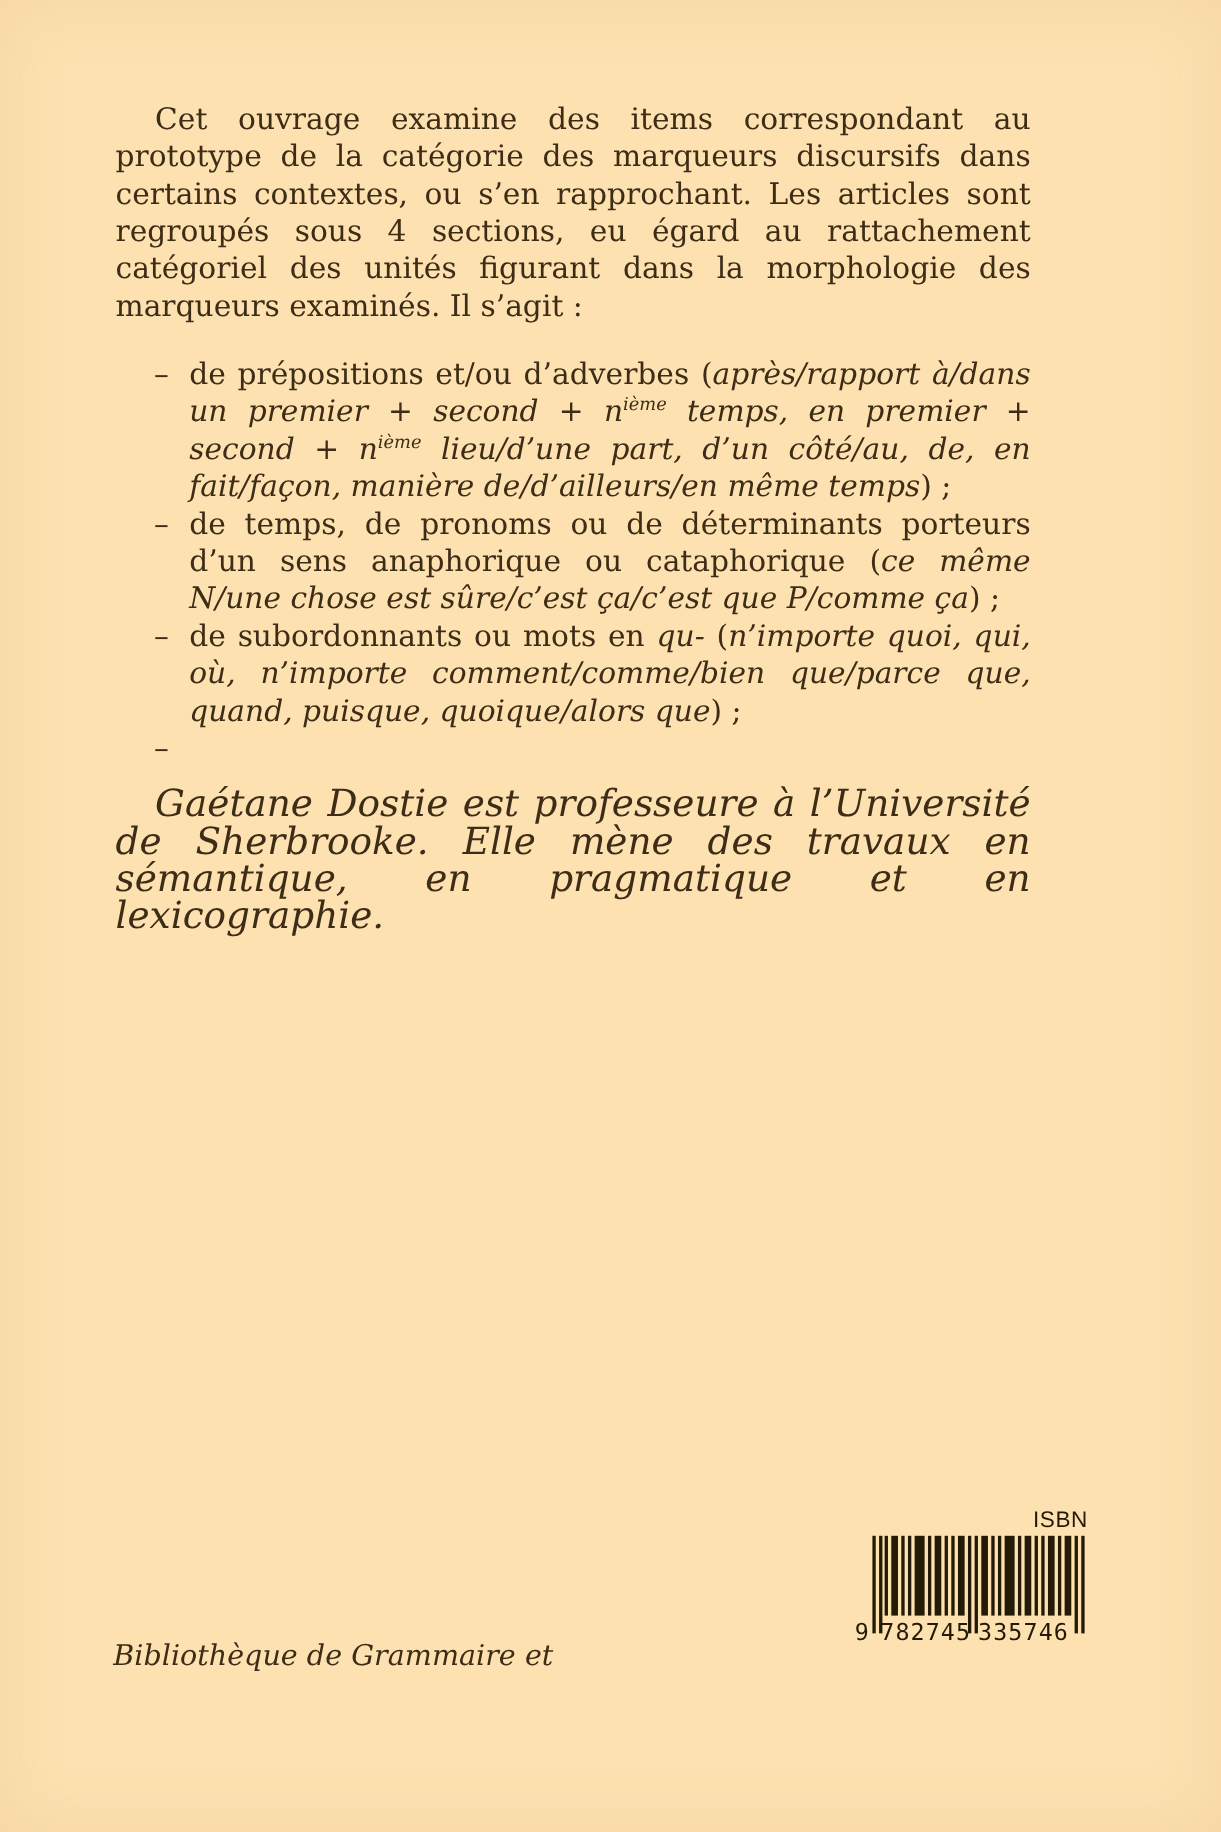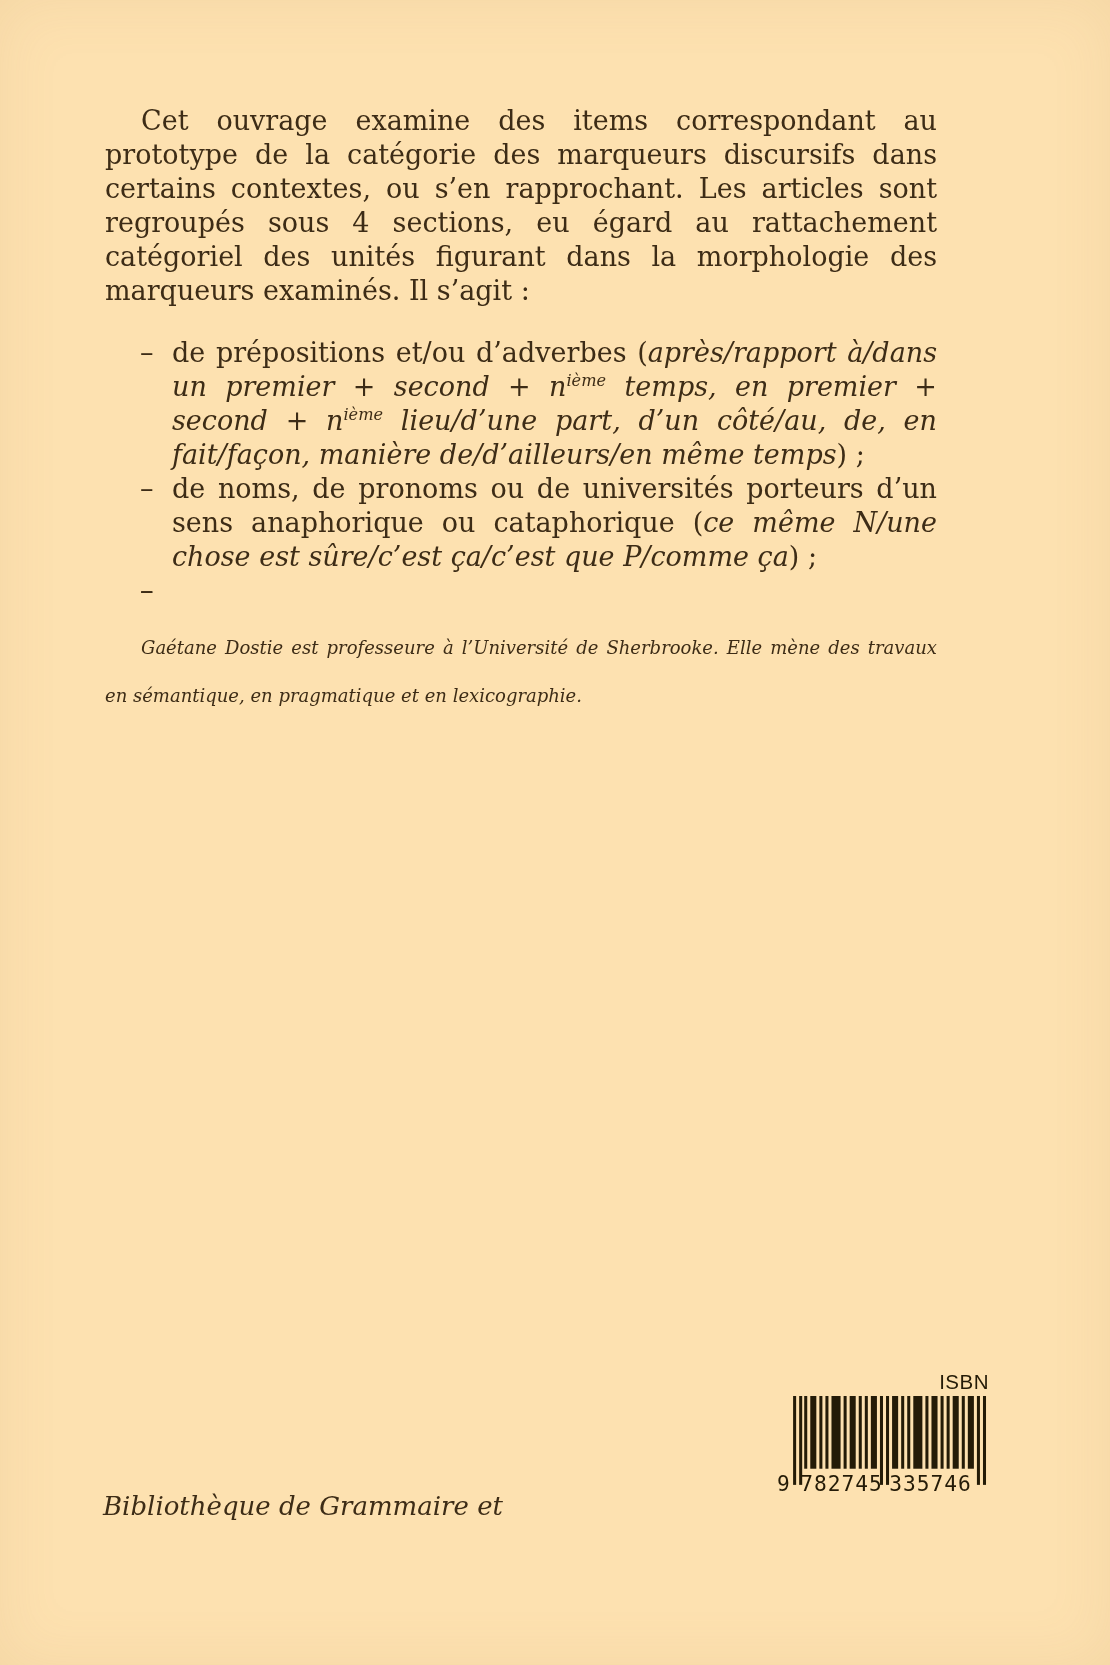--- a/index.html
+++ b/index.html
@@ -6,34 +6,34 @@
   body {
     width: 1110px; height: 1665px;
     background: #fde1b0;
     position: relative;
     font-family: "DejaVu Serif", serif;
     color: #3d2c16;
     overflow: hidden;
   }
   .page { position: absolute; inset: 0; box-shadow: inset 0 0 60px rgba(180,140,80,0.12); }
   .content {
-    position: absolute; left: 105px; top: 104px; width: 832px;
+    position: absolute; left: 105px; top: 92px; width: 832px;
     font-size: 27px; line-height: 34px;
   }
   p { margin: 0; }
   .intro { text-indent: 36px; text-align: justify; }
   .it { font-style: italic; }
   sup { font-size: 60%; line-height: 0; vertical-align: super; font-style: inherit; }
   .list { margin-top: 28px; }
   .item { position: relative; padding-left: 67px; text-align: justify; }
   .item .dash { position: absolute; left: 35px; top: 0; }
   .bios { margin-top: 50px; }
   .bio {
     font-style: italic; text-indent: 36px; text-align: justify;
-    font-size: 18px; line-height: 48px;
+    font-size: 34px; line-height: 34px;
   }
   .bio + .bio { margin-top: 27px; }
   .imprint {
     position: absolute; left: 103px; top: 1488px;
     font-style: italic; font-size: 26px; line-height: 37px;
   }
   .barcode {
     position: absolute; left: 750px; top: 1370px; width: 242px;
     text-align: right; color: #241b07;
   }
@@ -59,24 +59,25 @@
 
     <p class="intro">Cet ouvrage examine des items correspondant au prototype de la catégorie des marqueurs discursifs dans certains contextes, ou s’en rapprochant. Les articles sont regroupés sous 4 sections, eu égard au rattachement catégoriel des unités figurant dans la morphologie des marqueurs examinés. Il s’agit :</p>
 
     <div class="list">
       <div class="item">
         <span class="dash">–</span>
         <span><span>de prépositions et/ou d’adverbes (</span><span class="it">après/rapport à/dans un premier + second + n</span><sup class="it">ième</sup><span class="it"> temps, en premier + second + n</span><sup class="it">ième</sup><span class="it"> lieu/d’une part, d’un côté/au, de, en fait/façon, manière de/d’ailleurs/en même temps</span><span>) ;</span></span>
       </div>
       <div class="item">
         <span class="dash">–</span>
-        <span><span>de noms, de pronoms ou de universités porteurs d’un sens anaphorique ou cataphorique (</span><span class="it">ce même N/une chose est sûre/c’est ça/c’est que P/comme ça</span><span>) ;</span></span>
+        <span><span>de temps, de pronoms ou de déterminants porteurs d’un sens anaphorique ou cataphorique (</span><span class="it">ce même N/une chose est sûre/c’est ça/c’est que P/comme ça</span><span>) ;</span></span>
       </div>
       <div class="item">
         <span class="dash">–</span>
+        <span><span>de subordonnants ou mots en </span><span class="it">qu-</span><span> (</span><span class="it">n’importe quoi, qui, où, n’importe comment/comme/bien que/parce que, quand, puisque, quoique/alors que</span><span>) ;</span></span>
       </div>
       <div class="item">
         <span class="dash">–</span>
       </div>
     </div>
 
     <div class="bios">
       <p class="bio">Gaétane Dostie est professeure à l’Université de Sherbrooke. Elle mène des travaux en sémantique, en pragmatique et en lexicographie.</p>
     </div>
 

